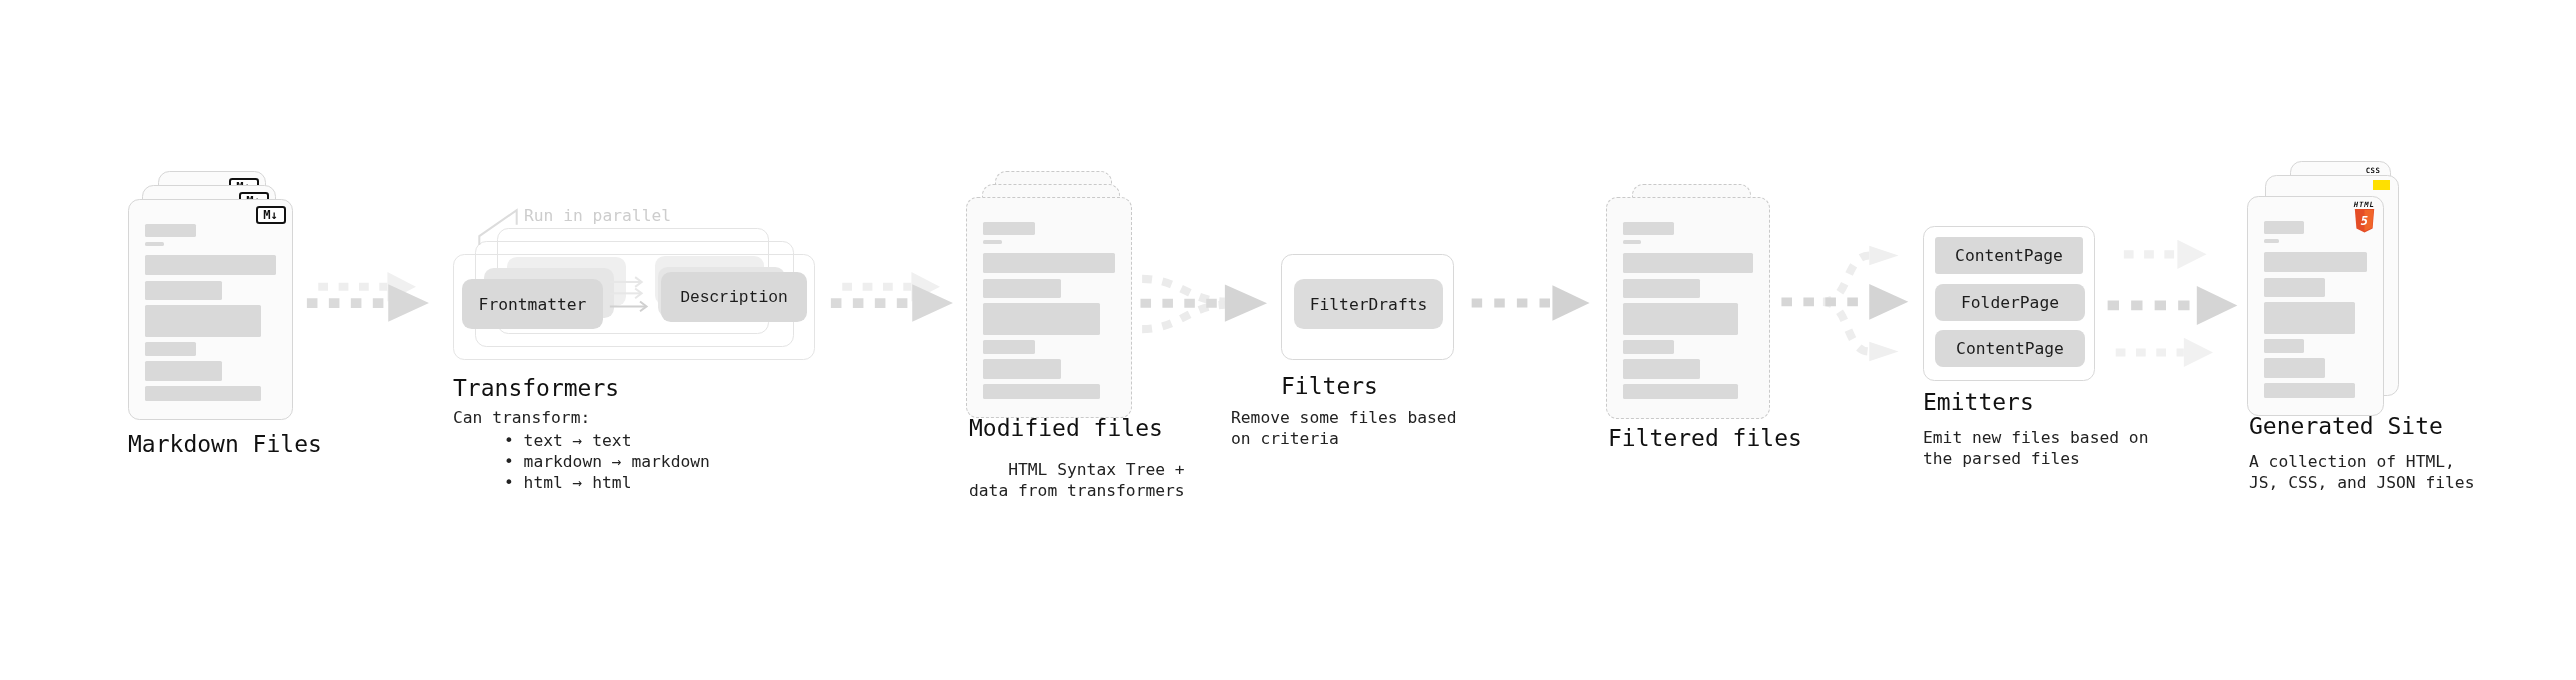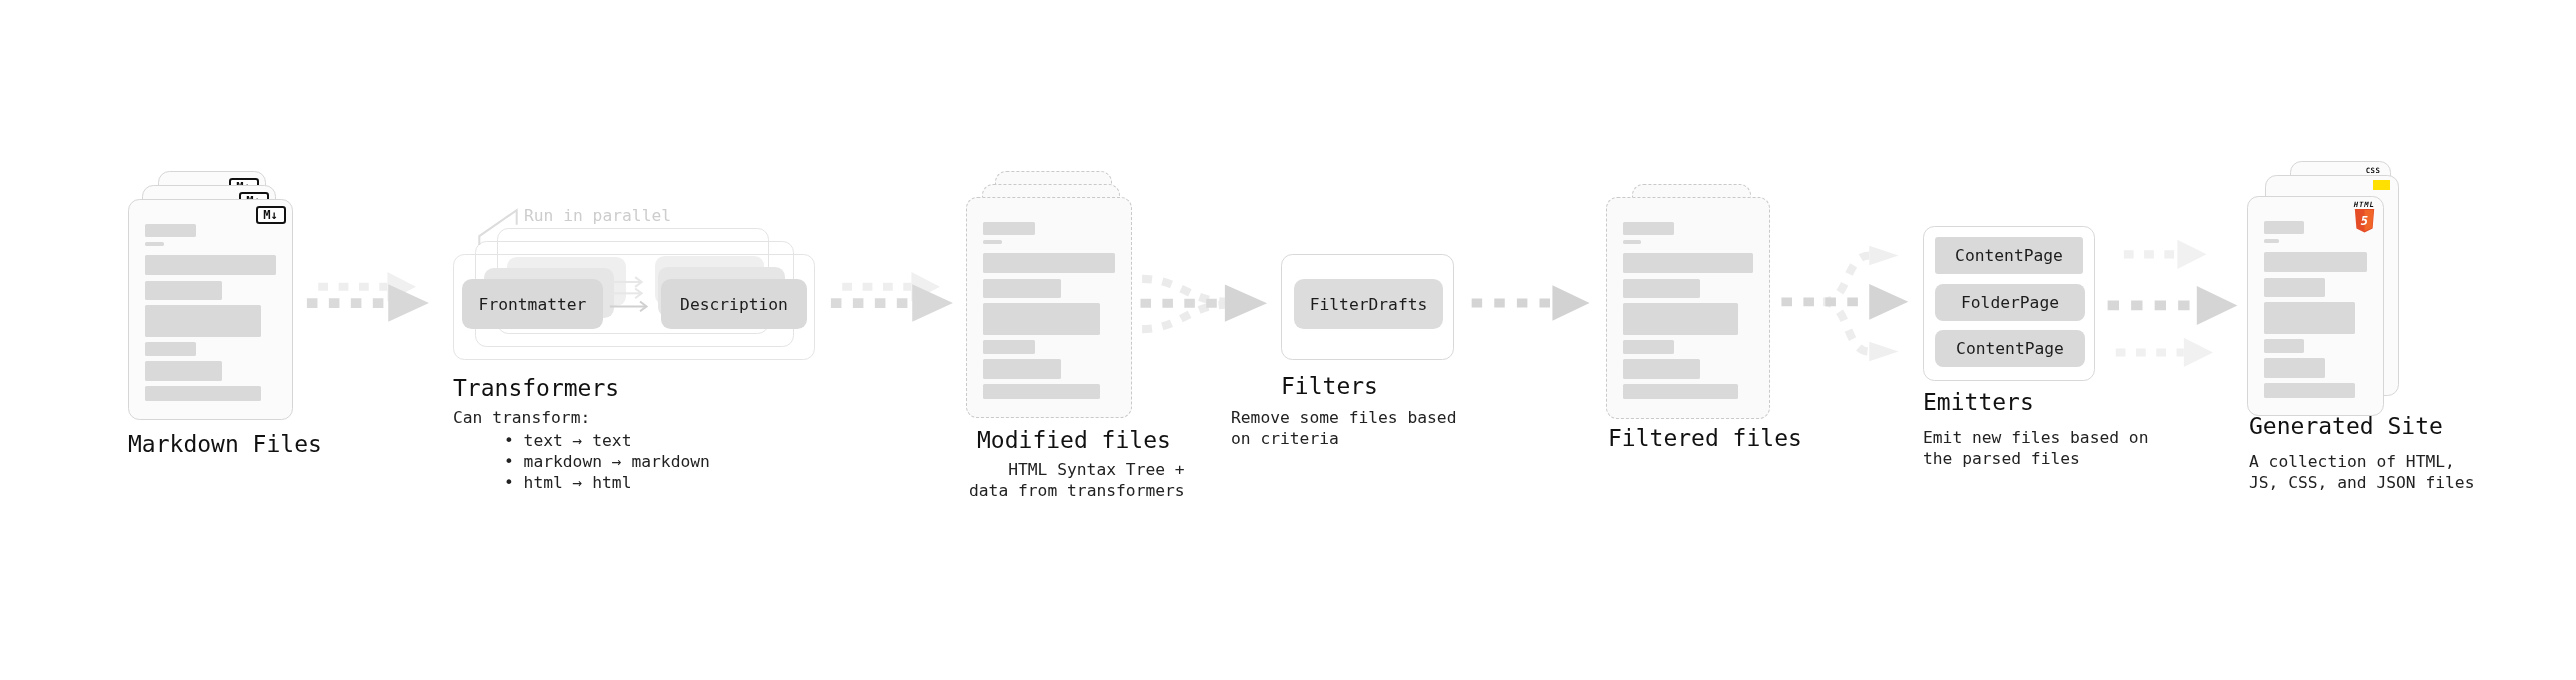--- a/index.html
+++ b/index.html
@@ -99,21 +99,21 @@
     <polyline points="25,49 25,38 71,6 71,24" fill="none" stroke="#dcdcdc" stroke-width="2.5"></polyline>
   </svg>
   <div class="annotation" style="left:524px;top:206px;">Run in parallel</div>
 
   <div class="pill echo2" style="left:507px;top:257px;width:119px;height:49px;z-index:4;"></div>
   <div class="pill echo1" style="left:484px;top:268px;width:130px;height:50px;z-index:5;"></div>
   <div class="pill" style="left:462px;top:279px;width:141px;height:50px;z-index:6;">Frontmatter</div>
 
   <div class="pill echo2" style="left:655px;top:256px;width:109px;height:49px;z-index:4;"></div>
   <div class="pill echo1" style="left:658px;top:267px;width:127px;height:50px;z-index:5;"></div>
-  <div class="pill" style="left:661px;top:279px;width:146px;height:50px;z-index:6;">Description</div>
+  <div class="pill" style="left:661px;top:272px;width:146px;height:50px;z-index:6;font-family:Liberation Mono, monospace;">Description</div>
 
   <svg class="abs" style="left:609px;top:273px;z-index:7;" width="49" height="44" viewBox="0 0 60 54">
     <line x1="1" y1="11" x2="38" y2="11" stroke="#e7e7e7" stroke-width="2.5"></line>
     <polyline points="32,5 40,11 32,17" fill="none" stroke="#e7e7e7" stroke-width="2.5"></polyline>
     <line x1="1" y1="25" x2="38" y2="25" stroke="#e7e7e7" stroke-width="2.5"></line>
     <polyline points="32,19 40,25 32,31" fill="none" stroke="#e7e7e7" stroke-width="2.5"></polyline>
     <line x1="1" y1="41" x2="44" y2="41" stroke="#d0d0d0" stroke-width="2.5"></line>
     <polyline points="38,35 46,41 38,47" fill="none" stroke="#d0d0d0" stroke-width="2.5"></polyline>
   </svg>
 
@@ -139,21 +139,21 @@
       <div class="bar b1"></div>
       <div class="bar b2"></div>
       <div class="bar b3"></div>
       <div class="bar b4"></div>
       <div class="bar b5"></div>
       <div class="bar b6"></div>
       <div class="bar b7"></div>
       <div class="bar b8"></div>
     </div>
   </div>
-  <div class="stage-title" style="left:969px;top:427px;margin-left:8px;">Modified files</div>
+  <div class="stage-title" style="left:969px;top:415px;">Modified files</div>
   <div class="stage-sub" style="left:969px;top:459px;text-align:right;">HTML Syntax Tree +
 data from transformers</div>
 
   <svg class="abs" style="left:1134px;top:265px;" width="142" height="78" viewBox="0 0 175 96">
     <path d="M 10,17 C 55,17 70,45 112,45" fill="none" stroke="#ebebeb" stroke-width="10" stroke-dasharray="12 13"></path>
     <path d="M 10,79 C 55,79 70,49 112,49" fill="none" stroke="#ebebeb" stroke-width="10" stroke-dasharray="12 13"></path>
     <line x1="8" y1="47" x2="112" y2="47" stroke="#d9d9d9" stroke-width="11" stroke-dasharray="13 14"></line>
     <polygon points="112,24 112,70 164,47" fill="#d4d4d4"></polygon>
   </svg>
 

